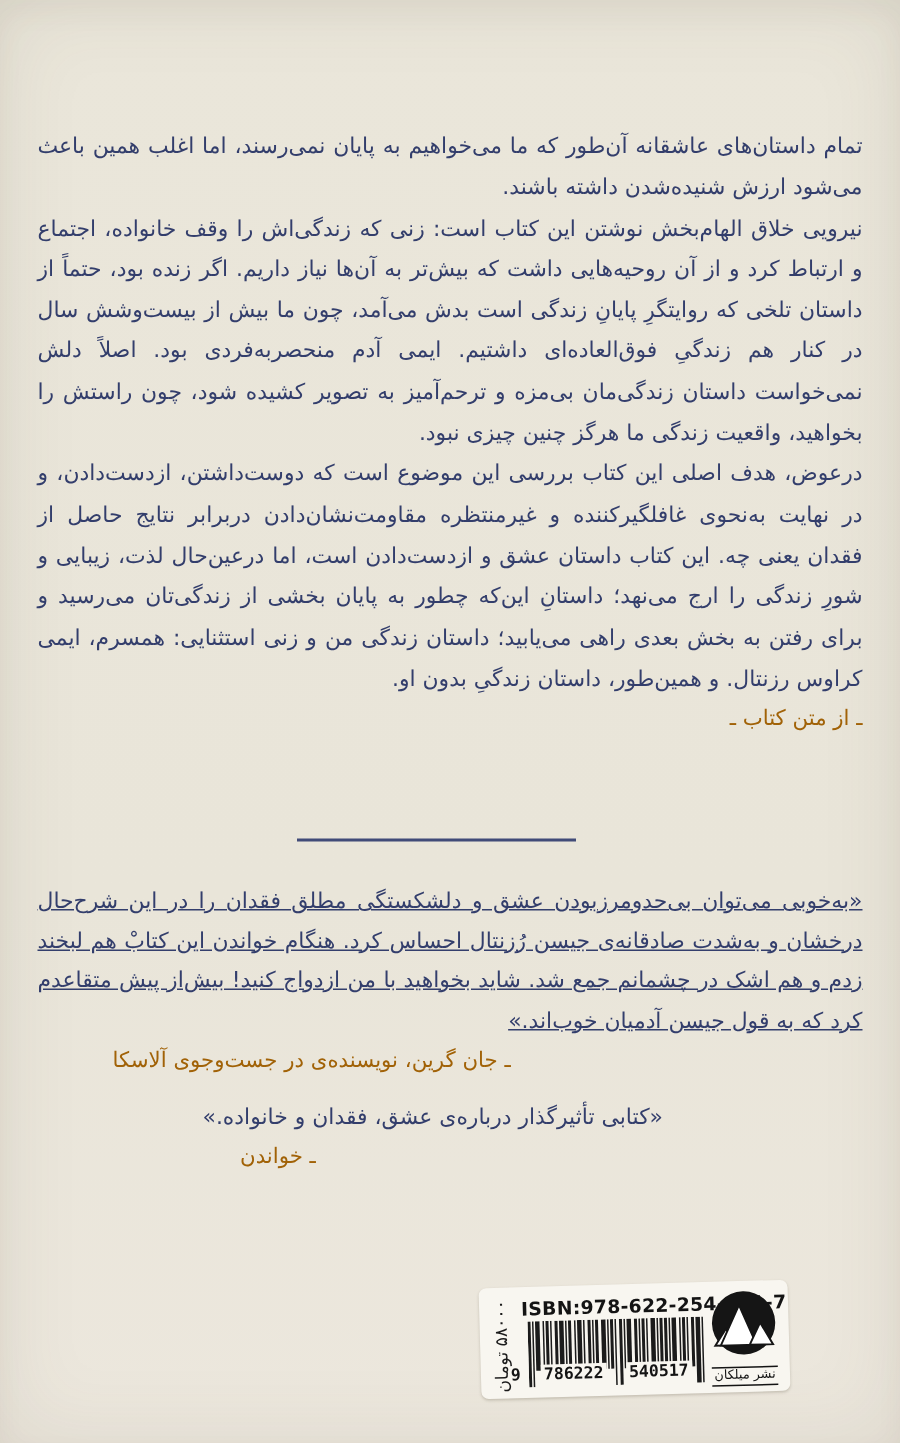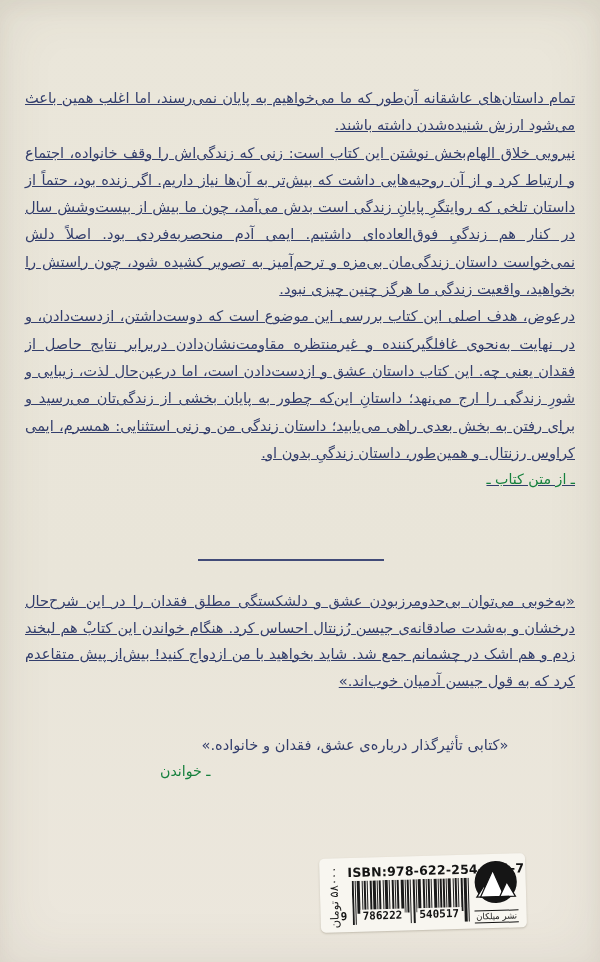--- a/index.html
+++ b/index.html
@@ -4,33 +4,33 @@
 <style>
   html,body{margin:0;padding:0;}
   body{
     width:600px;height:962px;position:relative;overflow:hidden;
     background:linear-gradient(180deg,#eae6da 0%,#e9e5d9 62%,#ece7dd 100%);
     font-family:"DejaVu Sans",sans-serif;
   }
   .vignette{position:absolute;inset:0;pointer-events:none;
     box-shadow:inset 0 0 55px rgba(90,80,60,.10), inset 0 8px 18px rgba(90,80,60,.05);}
   .cover-text{position:absolute;left:25px;right:25px;top:84px;color:#333e6c;
-    direction:rtl;font-size:14.6px;line-height:27.3px;text-decoration:underline;}
+    direction:rtl;font-size:14.6px;line-height:27.3px;}
   .cover-text p{margin:0;text-align:justify;text-justify:inter-word;}
-  .attrib{margin:0;direction:rtl;text-align:left;color:#15803d;font-size:14.2px;line-height:27.3px;}
+  .attrib{margin:0;direction:rtl;text-align:left;color:#a16207;font-size:14.2px;line-height:27.3px;}
   .attrib.book-source{padding-left:85px;}
   .attrib.green{padding-left:50px;}
   .attrib.buzzfeed{padding-left:135px;}
   .divider{position:absolute;top:559px;left:198px;width:186px;height:2px;background:#414b78;}
   .review1{position:absolute;left:25px;right:25px;top:588px;color:#333e6c;direction:rtl;
     font-size:14.6px;line-height:26.5px;}
   .review1 .quote{margin:0;text-align:justify;text-justify:inter-word;text-decoration:underline;}
   .review2{position:absolute;left:25px;right:25px;top:731px;color:#333e6c;direction:rtl;
     font-size:14.6px;line-height:27px;}
-  .review2 .quote{margin:0;text-align:center;padding-left:110px;white-space:nowrap;}
+  .review2 .quote{margin:0;text-align:left;padding-left:110px;white-space:nowrap;}
   
   .sticker{position:absolute;left:320px;top:856px;width:206px;height:74px;
     background:#f8f6f0;border-radius:5px;transform:rotate(-1.6deg);
     box-shadow:0 1px 2px rgba(80,70,50,.25);color:#171717;}
   .price{position:absolute;left:7px;top:70px;transform:rotate(-90deg);transform-origin:0 0;
     white-space:nowrap;font-size:11.5px;direction:rtl;color:#1b1b1b;letter-spacing:.5px;}
   .isbn{position:absolute;left:28px;top:7px;font-weight:bold;font-size:12.5px;
     letter-spacing:.2px;color:#141414;white-space:nowrap;}
   .barcode{position:absolute;left:32px;top:23px;width:122px;height:44px;overflow:hidden;}
   .bars{display:flex;align-items:flex-start;height:44px;}
@@ -56,20 +56,21 @@
   <p>تمام داستان‌های عاشقانه آن‌طور که ما می‌خواهیم به پایان نمی‌رسند، اما اغلب همین باعث می‌شود ارزش شنیده‌شدن داشته باشند.</p>
   <p>نیرویی خلاق الهام‌بخش نوشتن این کتاب است: زنی که زندگی‌اش را وقف خانواده، اجتماع و ارتباط کرد و از آن روحیه‌هایی داشت که بیش‌تر به آن‌ها نیاز داریم. اگر زنده بود، حتماً از داستان تلخی که روایتگرِ پایانِ زندگی است بدش می‌آمد، چون ما بیش از بیست‌وشش سال در کنار هم زندگیِ فوق‌العاده‌ای داشتیم. ایمی آدم منحصربه‌فردی بود. اصلاً دلش نمی‌خواست داستان زندگی‌مان بی‌مزه و ترحم‌آمیز به تصویر کشیده شود، چون راستش را بخواهید، واقعیت زندگی ما هرگز چنین چیزی نبود.</p>
   <p>درعوض، هدف اصلی این کتاب بررسی این موضوع است که دوست‌داشتن، ازدست‌دادن، و در نهایت به‌نحوی غافلگیرکننده و غیرمنتظره مقاومت‌نشان‌دادن دربرابر نتایج حاصل از فقدان یعنی چه. این کتاب داستان عشق و ازدست‌دادن است، اما درعین‌حال لذت، زیبایی و شورِ زندگی را ارج می‌نهد؛ داستانِ این‌که چطور به پایان بخشی از زندگی‌تان می‌رسید و برای رفتن به بخش بعدی راهی می‌یابید؛ داستان زندگی من و زنی استثنایی: همسرم، ایمی کراوس رزنتال. و همین‌طور، داستان زندگیِ بدون او.</p>
   <p class="attrib book-source">ـ از متن کتاب ـ</p>
 </div>
 
 <div class="divider"></div>
 
 <div class="review1">
   <p class="quote">«به‌خوبی می‌توان بی‌حدومرزبودن عشق و دلشکستگی مطلق فقدان را در این شرح‌حال درخشان و به‌شدت صادقانه‌ی جیسن رُزنتال احساس کرد. هنگام خواندن این کتابْ هم لبخند زدم و هم اشک در چشمانم جمع شد. شاید بخواهید با من ازدواج کنید! بیش‌از پیش متقاعدم کرد که به قول جیسن آدمیان خوب‌اند.»</p>
+  <p class="attrib green">ـ جان گرین، نویسنده‌ی در جست‌وجوی آلاسکا</p>
 </div>
 
 <div class="review2">
   <p class="quote">«کتابی تأثیرگذار درباره‌ی عشق، فقدان و خانواده.»</p>
   <p class="attrib buzzfeed">ـ خواندن</p>
 </div>
 
 <div class="sticker">
   <span class="price">۵۸۰۰۰ تومان</span>
   <span class="isbn">ISBN:978-622-254-051-7</span>

